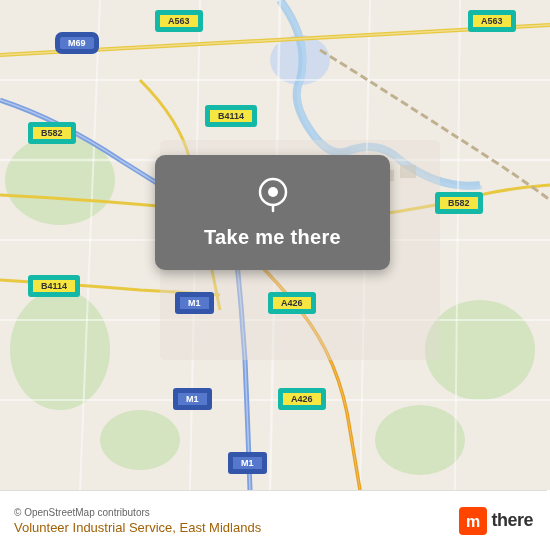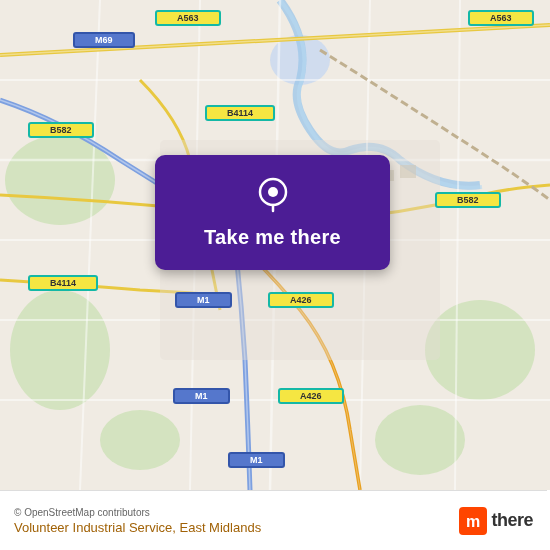--- a/index.html
+++ b/index.html
@@ -28,21 +28,21 @@
       top: 0; left: 0;
     }
 
     
     #action-card {
       position: absolute;
       top: 155px;
       left: 155px;
       width: 235px;
       height: 115px;
-      background-color: #4c1d95;
+      background-color: #737373;
       border-radius: 10px;
       display: flex;
       flex-direction: column;
       align-items: center;
       justify-content: center;
       gap: 12px;
       box-shadow: 0 4px 12px rgba(0,0,0,0.3);
       cursor: pointer;
     }
 
@@ -102,26 +102,26 @@
       font-size: 18px;
       font-weight: 700;
       color: #333;
       letter-spacing: -0.5px;
     }
 
     
     .road-badge {
       position: absolute;
       background: #f5e642;
-      border: 2px solid #14b8a6;
+      border: 5px solid #14b8a6;
       border-radius: 3px;
       font-size: 9px;
       font-weight: 700;
       color: #333;
-      padding: 1px 20px;
+      padding: 1px 8px;
       white-space: nowrap;
     }
 
     .road-badge-blue {
       background: #5577cc;
       border-color: #3355aa;
       color: white;
     }
   </style>
 </head>
@@ -179,21 +179,21 @@
 
     <rect x="160" y="140" width="280" height="220" fill="#e4ddd4" rx="5" opacity="0.4"></rect>
 
     <rect x="170" y="160" width="15" height="12" fill="#d0c8b8" opacity="0.6"></rect>
     <rect x="195" y="155" width="18" height="14" fill="#d0c8b8" opacity="0.6"></rect>
     <rect x="380" y="170" width="14" height="11" fill="#d0c8b8" opacity="0.6"></rect>
     <rect x="400" y="165" width="16" height="13" fill="#d0c8b8" opacity="0.6"></rect>
     <rect x="330" y="250" width="20" height="15" fill="#d0c8b8" opacity="0.6"></rect>
   </svg>
 
-  <div class="road-badge road-badge-blue" style="left:73px;top:32px;">M69</div>
+  <div class="road-badge road-badge-blue" style="left:55px;top:32px;border-radius:7px;">M69</div>
   <div class="road-badge" style="left:155px;top:10px;">A563</div>
   <div class="road-badge" style="left:468px;top:10px;">A563</div>
   <div class="road-badge" style="left:28px;top:122px;">B582</div>
   <div class="road-badge" style="left:205px;top:105px;">B4114</div>
   <div class="road-badge" style="left:435px;top:192px;">B582</div>
   <div class="road-badge" style="left:28px;top:275px;">B4114</div>
   <div class="road-badge road-badge-blue" style="left:175px;top:292px;">M1</div>
   <div class="road-badge" style="left:268px;top:292px;">A426</div>
   <div class="road-badge road-badge-blue" style="left:173px;top:388px;">M1</div>
   <div class="road-badge" style="left:278px;top:388px;">A426</div>

